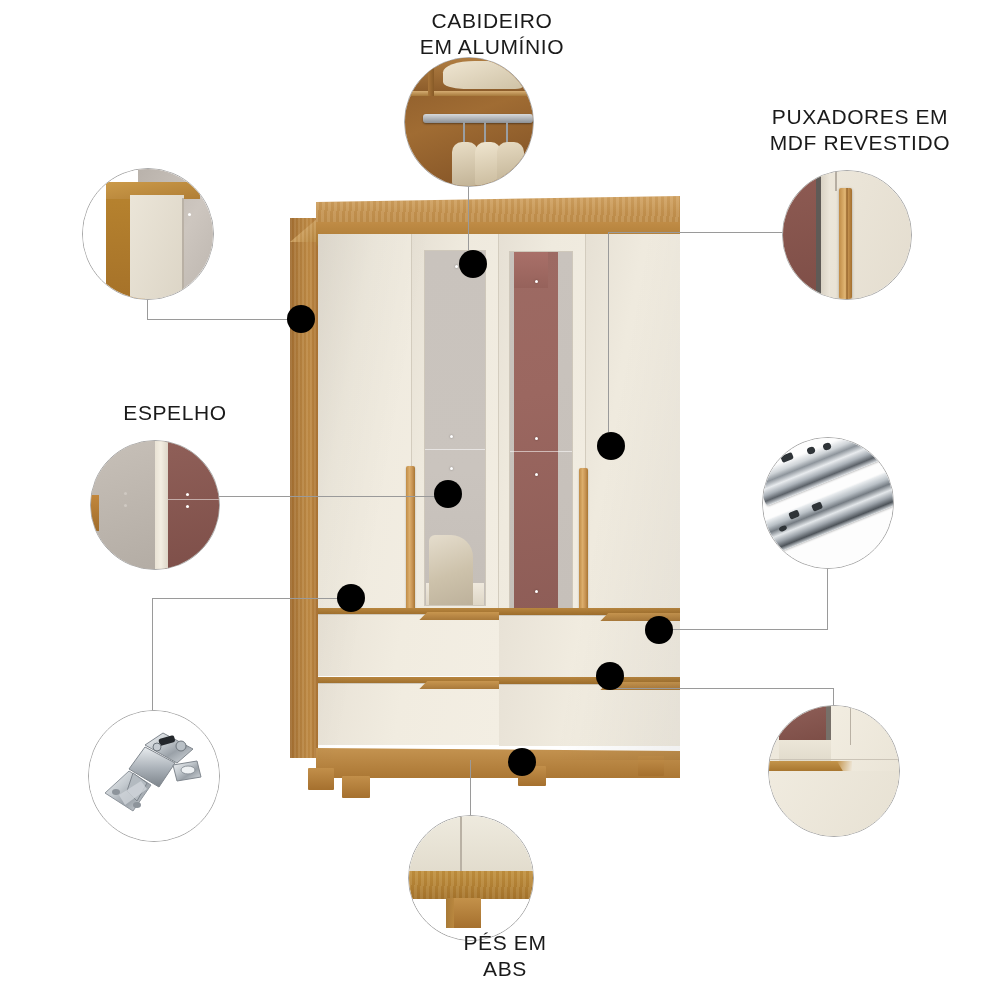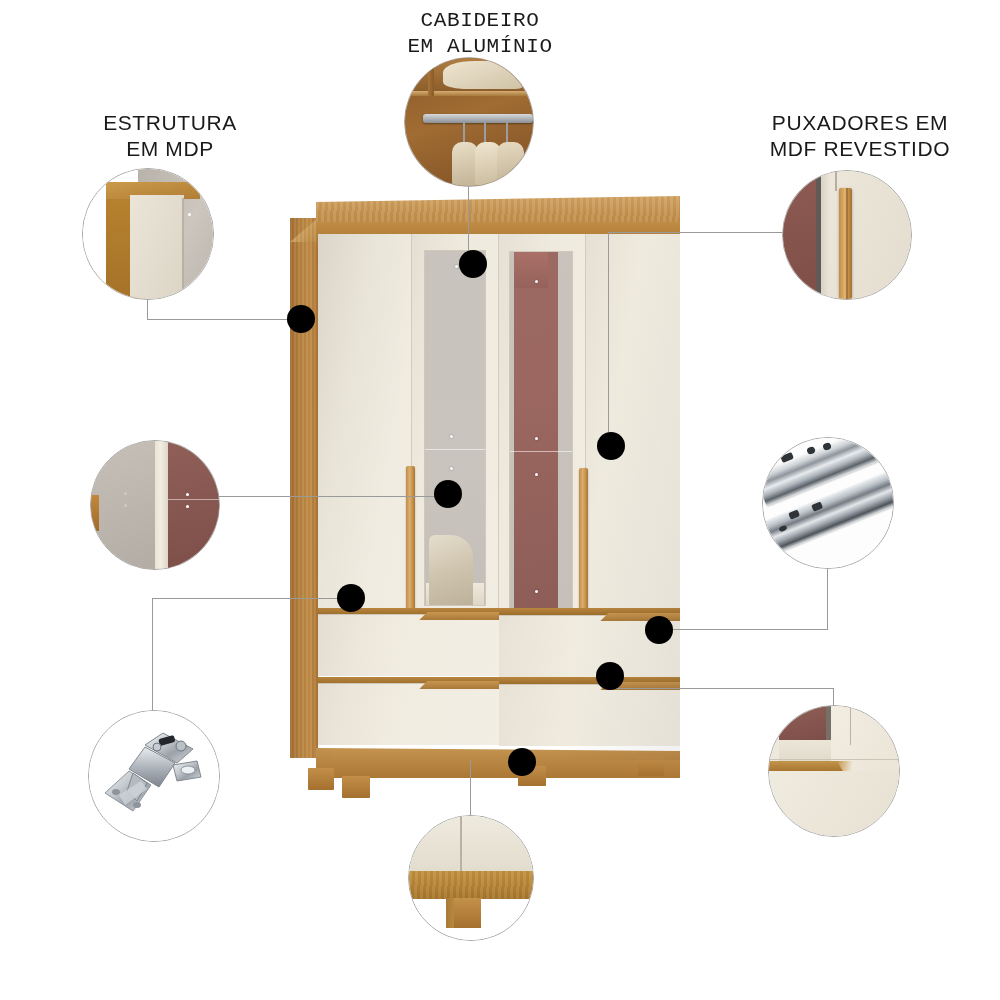--- a/index.html
+++ b/index.html
@@ -344,27 +344,28 @@
 
   <div class="dot" style="left:459px;top:250px;width:28px;height:28px;"></div>
   <div class="dot" style="left:287px;top:305px;width:28px;height:28px;"></div>
   <div class="dot" style="left:597px;top:432px;width:28px;height:28px;"></div>
   <div class="dot" style="left:434px;top:480px;width:28px;height:28px;"></div>
   <div class="dot" style="left:645px;top:616px;width:28px;height:28px;"></div>
   <div class="dot" style="left:337px;top:584px;width:28px;height:28px;"></div>
   <div class="dot" style="left:508px;top:748px;width:28px;height:28px;"></div>
   <div class="dot" style="left:596px;top:662px;width:28px;height:28px;"></div>
 
-  <div class="callout-label" style="left:350px;top:8px;width:260px;font-family:Liberation Mono, monospace;">CABIDEIRO
+  <div class="callout-label" style="left:362px;top:8px;width:260px;">CABIDEIRO
 EM ALUMÍNIO</div>
 
-  <div class="callout-label" style="left:55px;top:110px;width:230px;">ESTRUTURA
-EM MDP</div>
-
-  <div class="callout-label" style="left:735px;top:110px;width:250px;">PUXADORES EM
+
+  <div class="callout-label" style="left:735px;top:104px;width:250px;">PUXADORES EM
 MDF REVESTIDO</div>
 
-
-
-
+  <div class="callout-label" style="left:60px;top:400px;width:230px;">ESPELHO</div>
+
+
+
+  <div class="callout-label" style="left:385px;top:930px;width:240px;">PÉS EM
+ABS</div>
 
 
 </div>
 
 </body></html>

